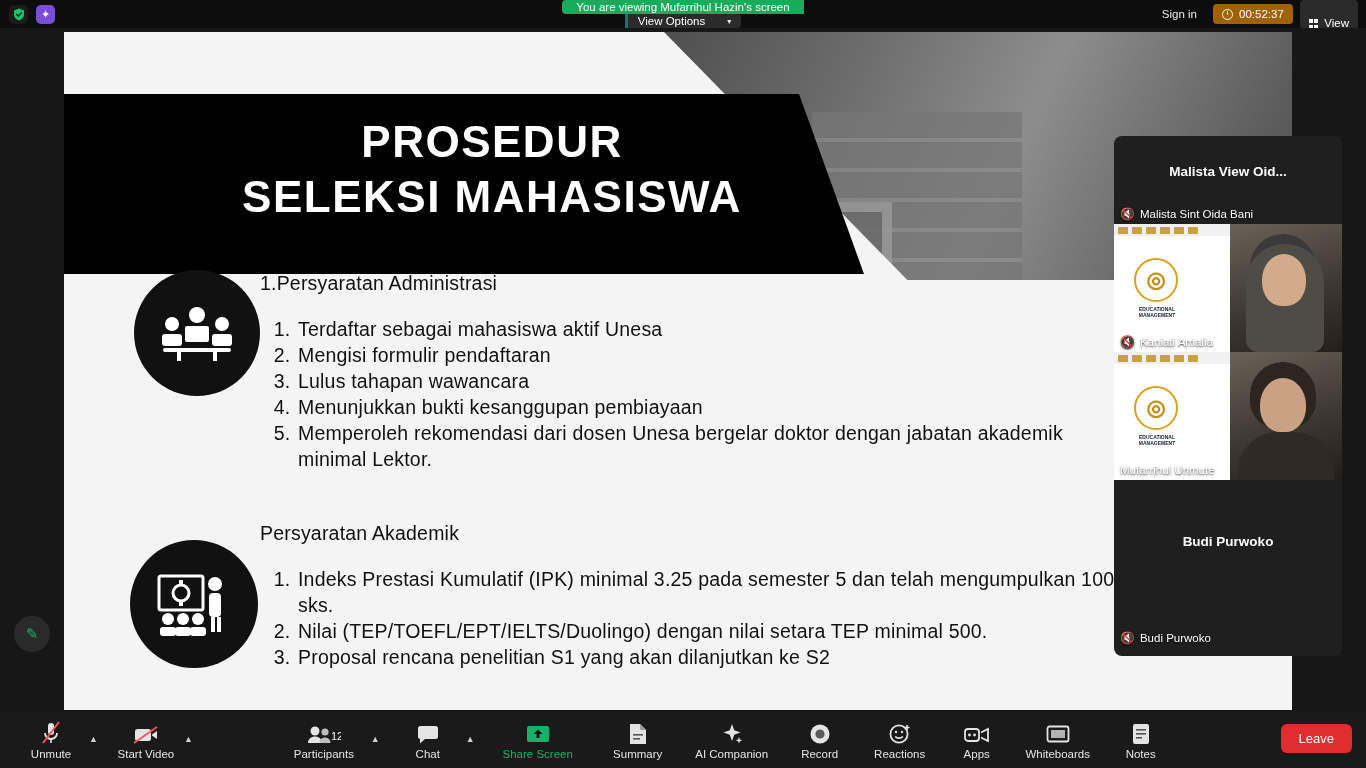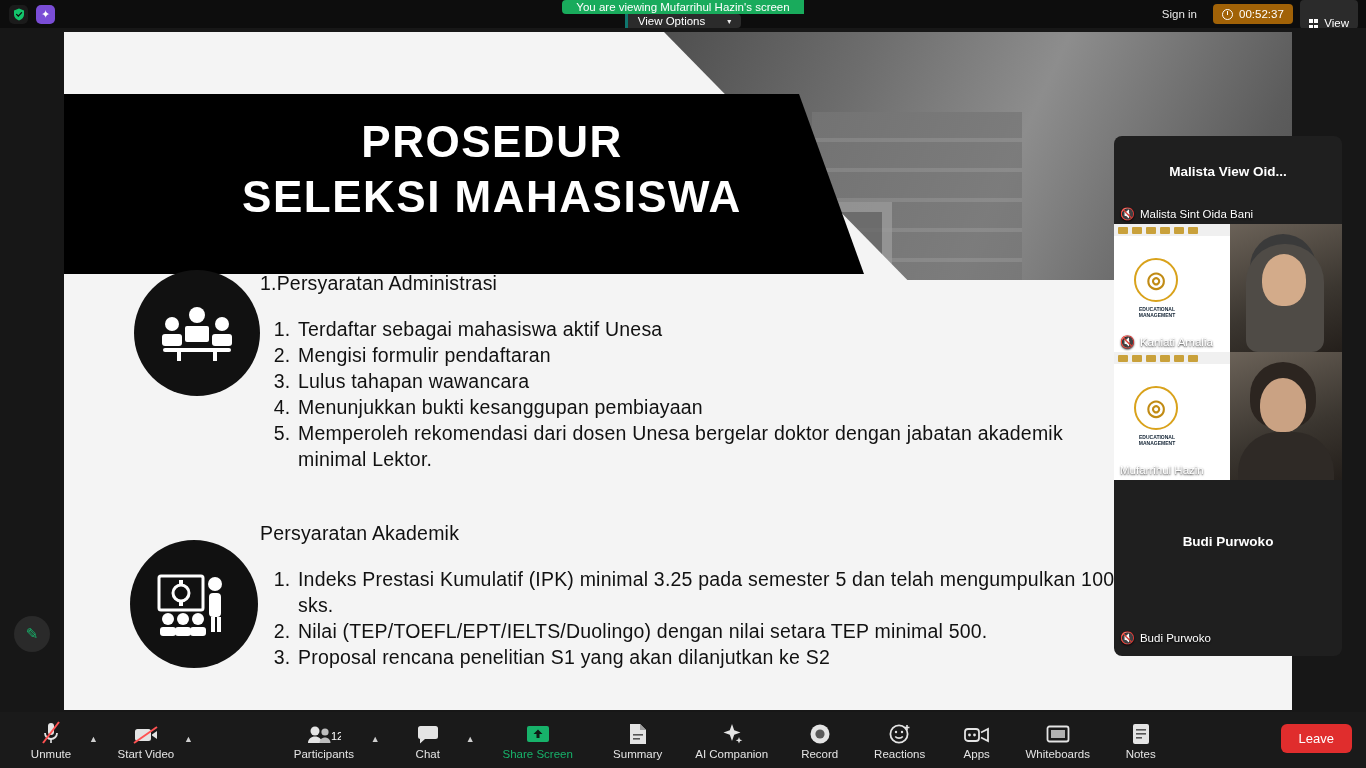--- a/index.html
+++ b/index.html
@@ -389,21 +389,21 @@
           <div class="ttl">SOSIALISASI<br>BACK TO S2 MANAJEMEN PENDIDIKAN</div>
           <div class="emblem">◎</div>
           <div class="emblem-txt">EDUCATIONAL MANAGEMENT</div>
         </div>
         <div class="person">
           <div class="hair"></div>
             <div class="head"></div>
             <div class="body"></div>
         </div>
         <div class="vp-label">
-          <span>Mufarrihul Hazin</span>
+          <span>Mufarrihul Unmute</span>
         </div>
       </div>
 
       <div class="vp-name-bottom">Budi Purwoko</div>
       <div class="vp-label" style="bottom:8px;">
         <span class="mute-ico">🔇</span>
         <span>Budi Purwoko</span>
       </div>
     </div>
 

